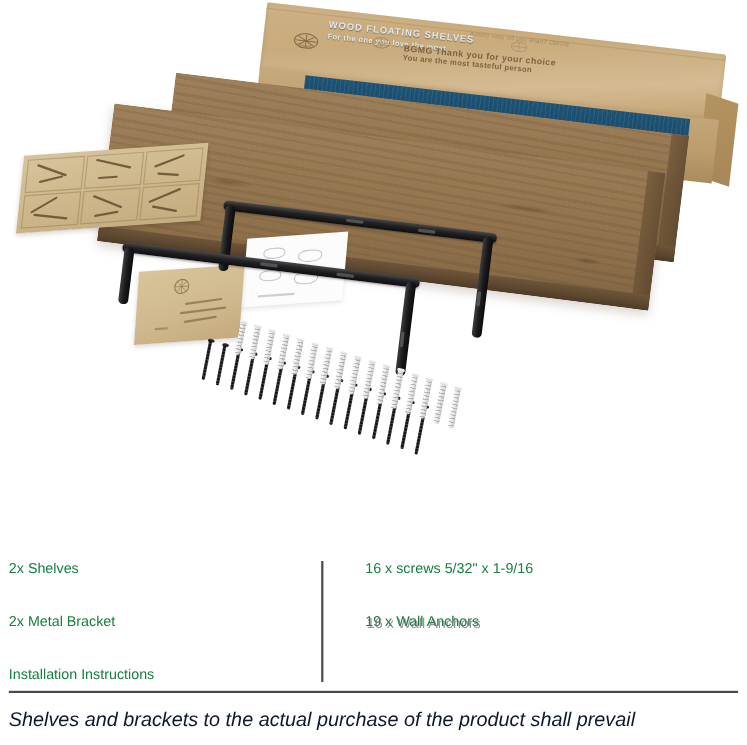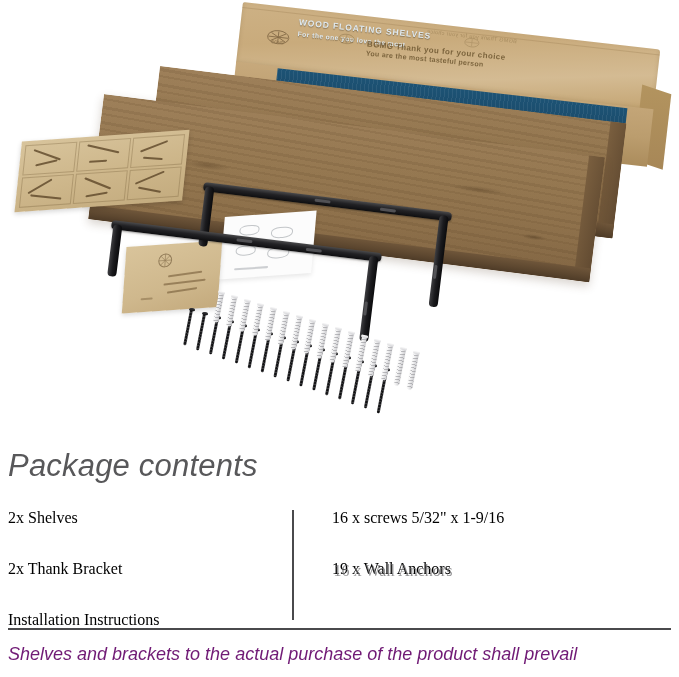--- a/index.html
+++ b/index.html
@@ -323,26 +323,25 @@
     position: absolute;
     left: 8px; top: 78px;
     width: 280px;
   }
   .col-right {
     position: absolute;
     left: 332px; top: 78px;
     width: 340px;
   }
   .item {
-    font-size: 16px;
+    font-size: 13px;
     font-weight: 400;
-    color: #000000;
+    color: #15803d;
     line-height: 1;
     white-space: nowrap;
-    font-family: Liberation Serif, serif;
   }
   .col-left .item { margin-bottom: 35px; }
   .col-right .item:first-child { margin-bottom: 35px; }
   .ghost {
     position: relative;
     display: inline-block;
   }
   .ghost::after {
     
     content: attr(data-echo);
@@ -362,21 +361,21 @@
     position: absolute;
     left: 8px; top: 196px;
     width: 663px; height: 2px;
     background: #4a4a4c;
   }
   .footer {
     position: absolute;
     left: 8px; top: 212px;
     font-size: 18px;
     font-style: italic;
-    color: #701a75;
+    color: #0f172a;
     white-space: nowrap;
   }
 </style>
 </head>
 <body>
 
 <div class="photo">
 
   <div class="box-wrap">
     <div class="box-top"></div>
@@ -521,25 +520,24 @@
     <div class="anchor" style="left:375px; top:341px; height:36px; transform:rotate(11deg);"></div>
     <div class="anchor" style="left:388px; top:345px; height:36px; transform:rotate(11deg);"></div>
     <div class="anchor" style="left:401px; top:349px; height:37px; transform:rotate(11deg);"></div>
     <div class="anchor" style="left:414px; top:353px; height:37px; transform:rotate(11deg);"></div>
   </div>
 
 </div>
 
 <div class="contents">
 
-  <div class="heading">Package contents</div>
 
   <div class="col-left">
     <div class="item">2x Shelves</div>
-    <div class="item">2x Thank Bracket</div>
+    <div class="item">2x Metal Bracket</div>
     <div class="item">Installation Instructions</div>
   </div>
 
   <div class="divider"></div>
 
   <div class="col-right">
     <div class="item">16 x screws 5/32" x 1-9/16</div>
     <div class="item">
       <span class="ghost" id="anchors-echo" data-echo="16 x Wall Anchors">19 x Wall Anchors</span>
     </div>

